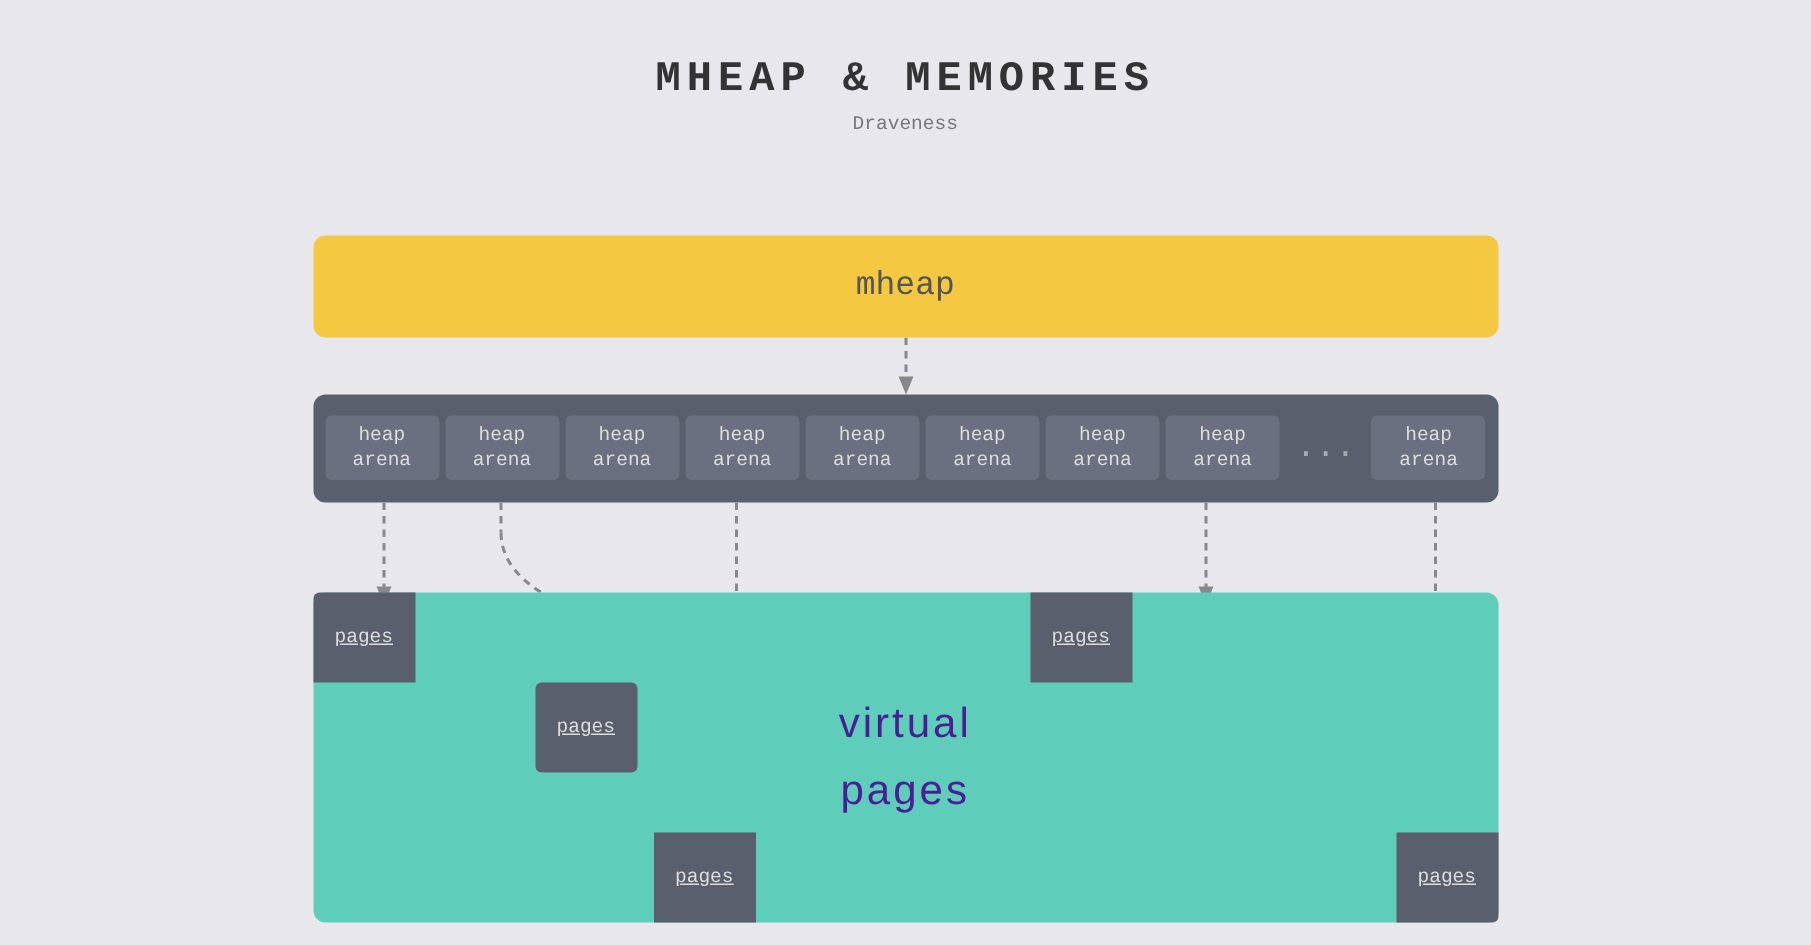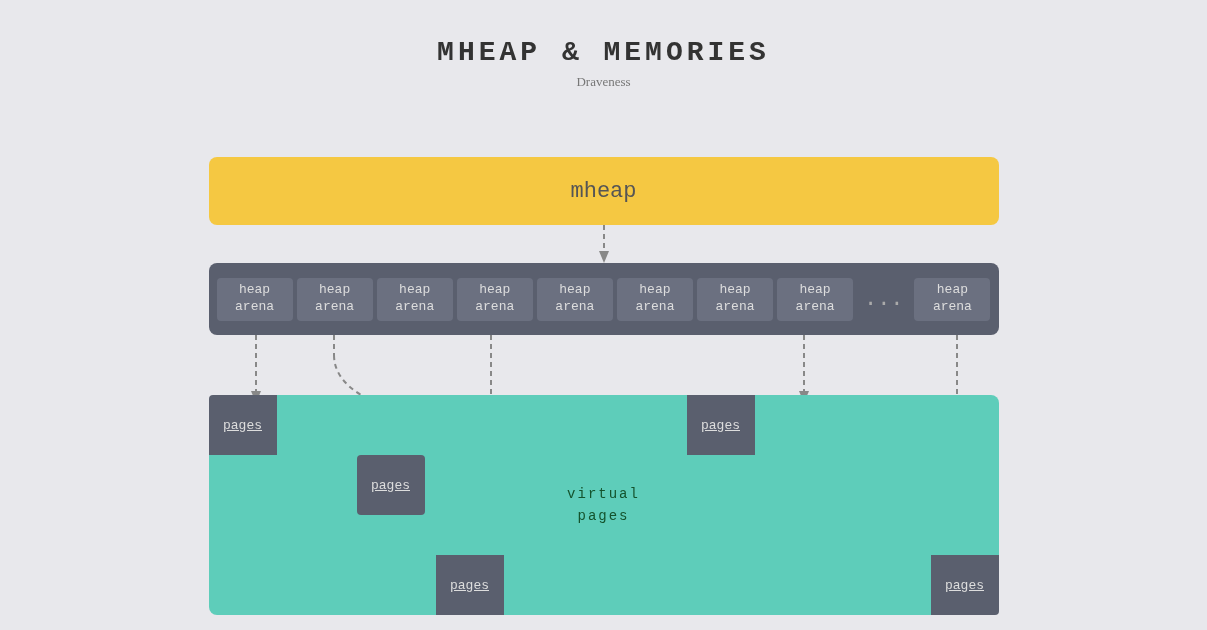--- a/index.html
+++ b/index.html
@@ -26,21 +26,21 @@
       letter-spacing: 4px;
       color: #333;
       margin-bottom: 6px;
       font-family: 'Courier New', Courier, monospace;
       margin-top: 22px;
     }
     .subtitle {
       font-size: 13px;
       color: #777;
       margin-bottom: 20px;
-      font-family: Liberation Serif, serif;
+      font-family: Liberation Mono, monospace;
     }
     .mheap-box {
       background: #f5c842;
       border-radius: 8px;
       width: 790px;
       height: 68px;
       display: flex;
       align-items: center;
       justify-content: center;
       font-size: 22px;
@@ -98,23 +98,23 @@
       width: 790px;
       height: 220px;
       background: #5ecdba;
       border-radius: 8px;
       position: relative;
       display: flex;
       align-items: center;
       justify-content: center;
     }
     .virtual-memory-label {
-      font-size: 14px;
-      color: #14532d;
-      font-family: Liberation Mono, monospace;
+      font-size: 28px;
+      color: #4c1d95;
+      font-family: Liberation Sans, sans-serif;
       text-align: center;
       line-height: 1.6;
       letter-spacing: 2px;
     }
     .pages-box {
       background: #5a5f6e;
       border-radius: 4px;
       color: #ddd;
       font-size: 13px;
       font-family: 'Courier New', Courier, monospace;

